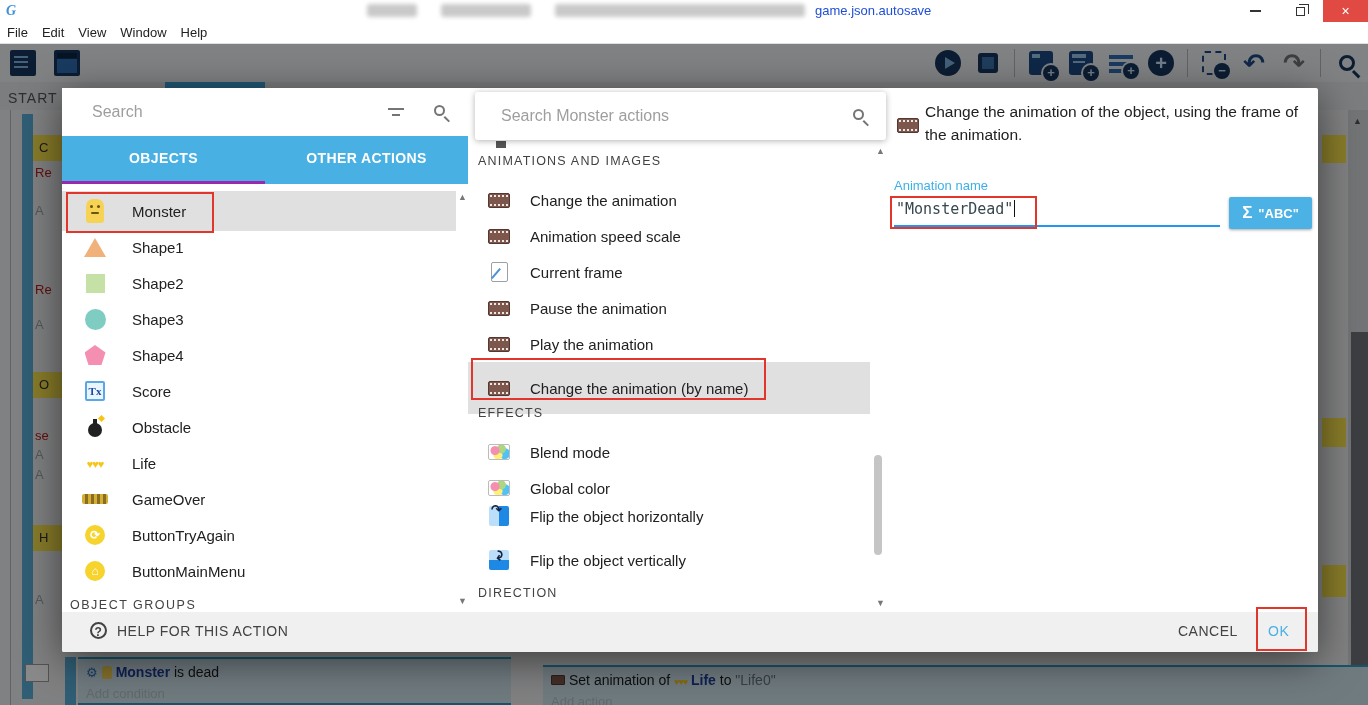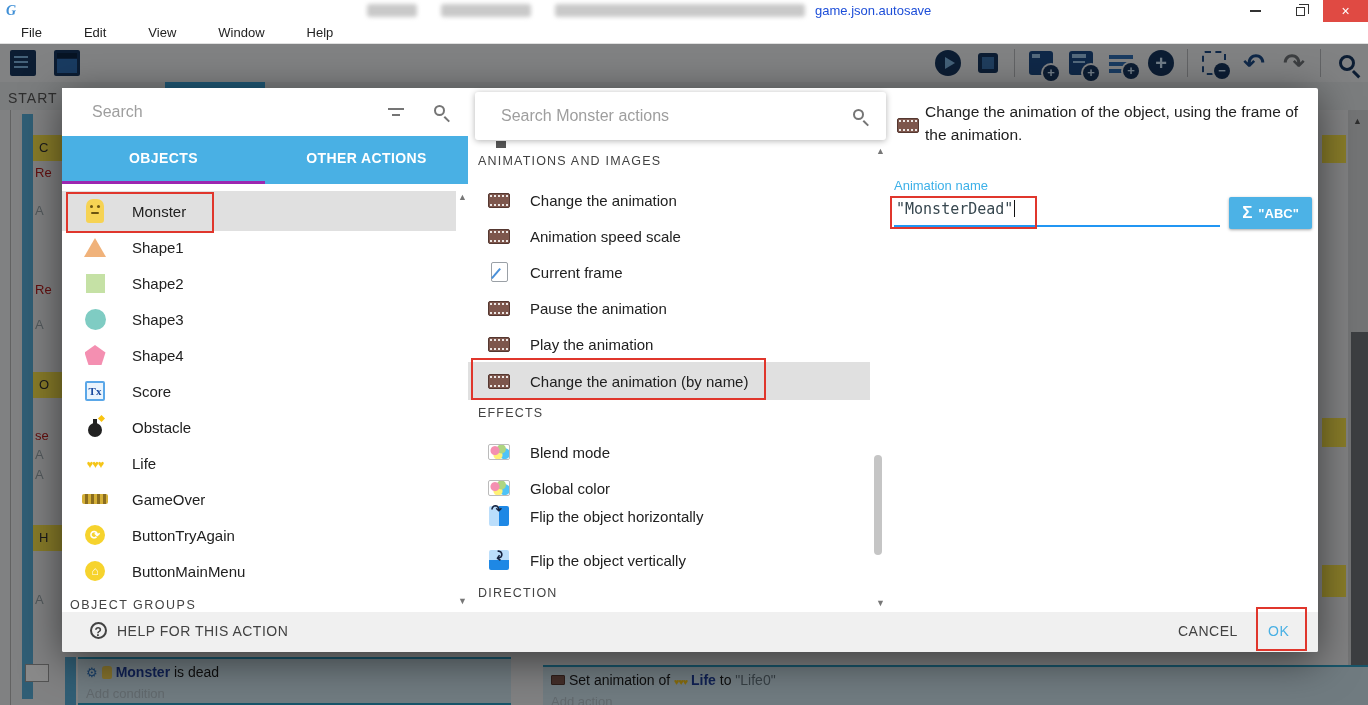--- a/index.html
+++ b/index.html
@@ -14,21 +14,21 @@
   .title-text{position:absolute;left:815px;top:3px;font-size:13px;color:#1d4ed8;}
   .win-controls{position:absolute;right:0;top:0;height:22px;display:flex;align-items:stretch;}
   .wc{width:45px;display:flex;align-items:center;justify-content:center;}
   .wc-min span{display:block;width:11px;height:2px;background:#333;}
   .wc-restore i{display:block;width:9px;height:9px;border:1px solid #333;position:relative;background:#fff;}
   .wc-restore i::before{content:"";position:absolute;left:2px;top:-4px;width:9px;height:9px;border:1px solid #333;border-bottom:none;border-left:none;}
   .wc-close{background:#e04a43;color:#fff;font-size:14px;}
 
   
   .menubar{position:absolute;left:0;top:22px;width:1368px;height:22px;background:#fff;border-bottom:1px solid #e0e0e0;z-index:30;display:flex;align-items:center;gap:0;}
-  .menu-item{font-size:13px;color:#222;padding:0 21px;line-height:22px;}
+  .menu-item{font-size:13px;color:#222;padding:0 7px;line-height:22px;}
 
   
   .bg{position:absolute;left:0;top:44px;width:1368px;height:661px;background:#eceff1;z-index:1;}
   .tb{position:absolute;left:0;top:0;width:1368px;height:38px;background:#eff1f3;display:flex;align-items:center;}
   .tb-left{position:absolute;left:6px;top:3px;display:flex;gap:10px;}
   .tb-right{position:absolute;right:4px;top:3px;display:flex;gap:6px;align-items:center;}
   .tbtn{width:34px;height:32px;display:flex;align-items:center;justify-content:center;}
   .tsep{width:1px;height:28px;background:#b5b8bb;margin:0 3px;}
   
   .ti{display:block;position:relative;}
@@ -140,21 +140,21 @@
   
   .col-mid{position:absolute;left:406px;top:0;width:420px;height:524px;}
   .msearch{position:absolute;left:7px;top:4px;width:411px;height:48px;background:#fff;border-radius:3px;box-shadow:0 1px 6px rgba(0,0,0,.3);z-index:3;}
   .msearch input{position:absolute;left:26px;top:10px;width:320px;height:28px;border:none;outline:none;font-size:16px;color:#15803d;}
   .msearch input::placeholder{color:#9e9e9e;}
   .msearch .mag{position:absolute;left:378px;top:17px;}
   .act-list{position:absolute;left:0;top:0;width:420px;height:524px;}
   .sliver{position:absolute;left:28px;top:53px;width:10px;height:7px;background:#555;}
   .sec-header{position:absolute;left:10px;font-size:12.5px;color:#424242;letter-spacing:1.2px;}
   .act-row{position:absolute;left:0;width:402px;height:36px;display:flex;align-items:center;}
-  .act-row.selected{background:#e0e0e0;height:38px;}
+  .act-row.selected{background:#e0e0e0;height:52px;}
   .act-ico{width:26px;display:flex;justify-content:center;margin-left:18px;}
   .act-label{margin-left:18px;font-size:15px;color:#212121;}
   .mscroll-up{position:absolute;left:408px;top:58px;font-size:9px;color:#777;}
   .mscroll-dn{position:absolute;left:408px;top:510px;font-size:9px;color:#777;}
   .mscroll-thumb{position:absolute;left:406px;top:367px;width:8px;height:100px;background:#c5c5c5;border-radius:4px;}
 
   .film-icon{width:22px;height:15px;background:#7d564c;border:1px solid #553831;border-radius:2px;position:relative;}
   .film-icon::before{content:"";position:absolute;left:1px;right:1px;top:1px;border-top:2px dotted rgba(255,255,255,.85);}
   .film-icon::after{content:"";position:absolute;left:1px;right:1px;bottom:1px;border-bottom:2px dotted rgba(255,255,255,.85);}
   .frame-icon{width:17px;height:20px;background:#fff;border:1px solid #9aa0a6;border-radius:2px;position:relative;}

